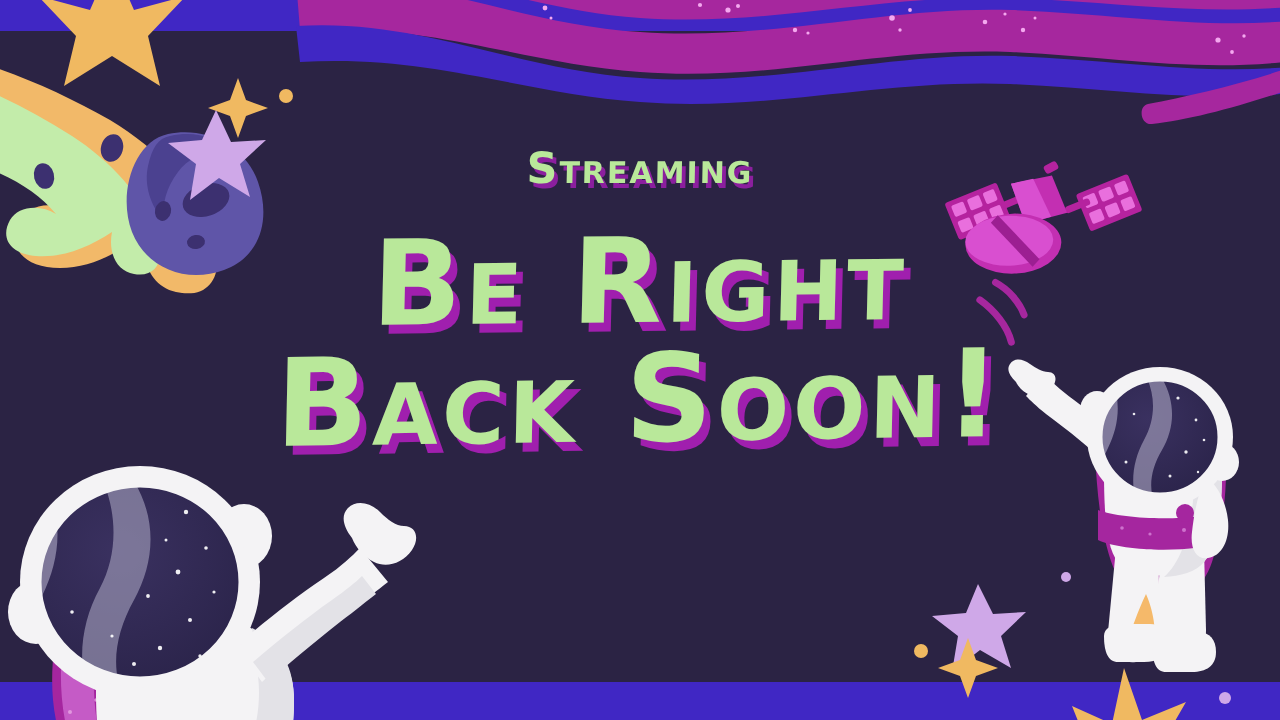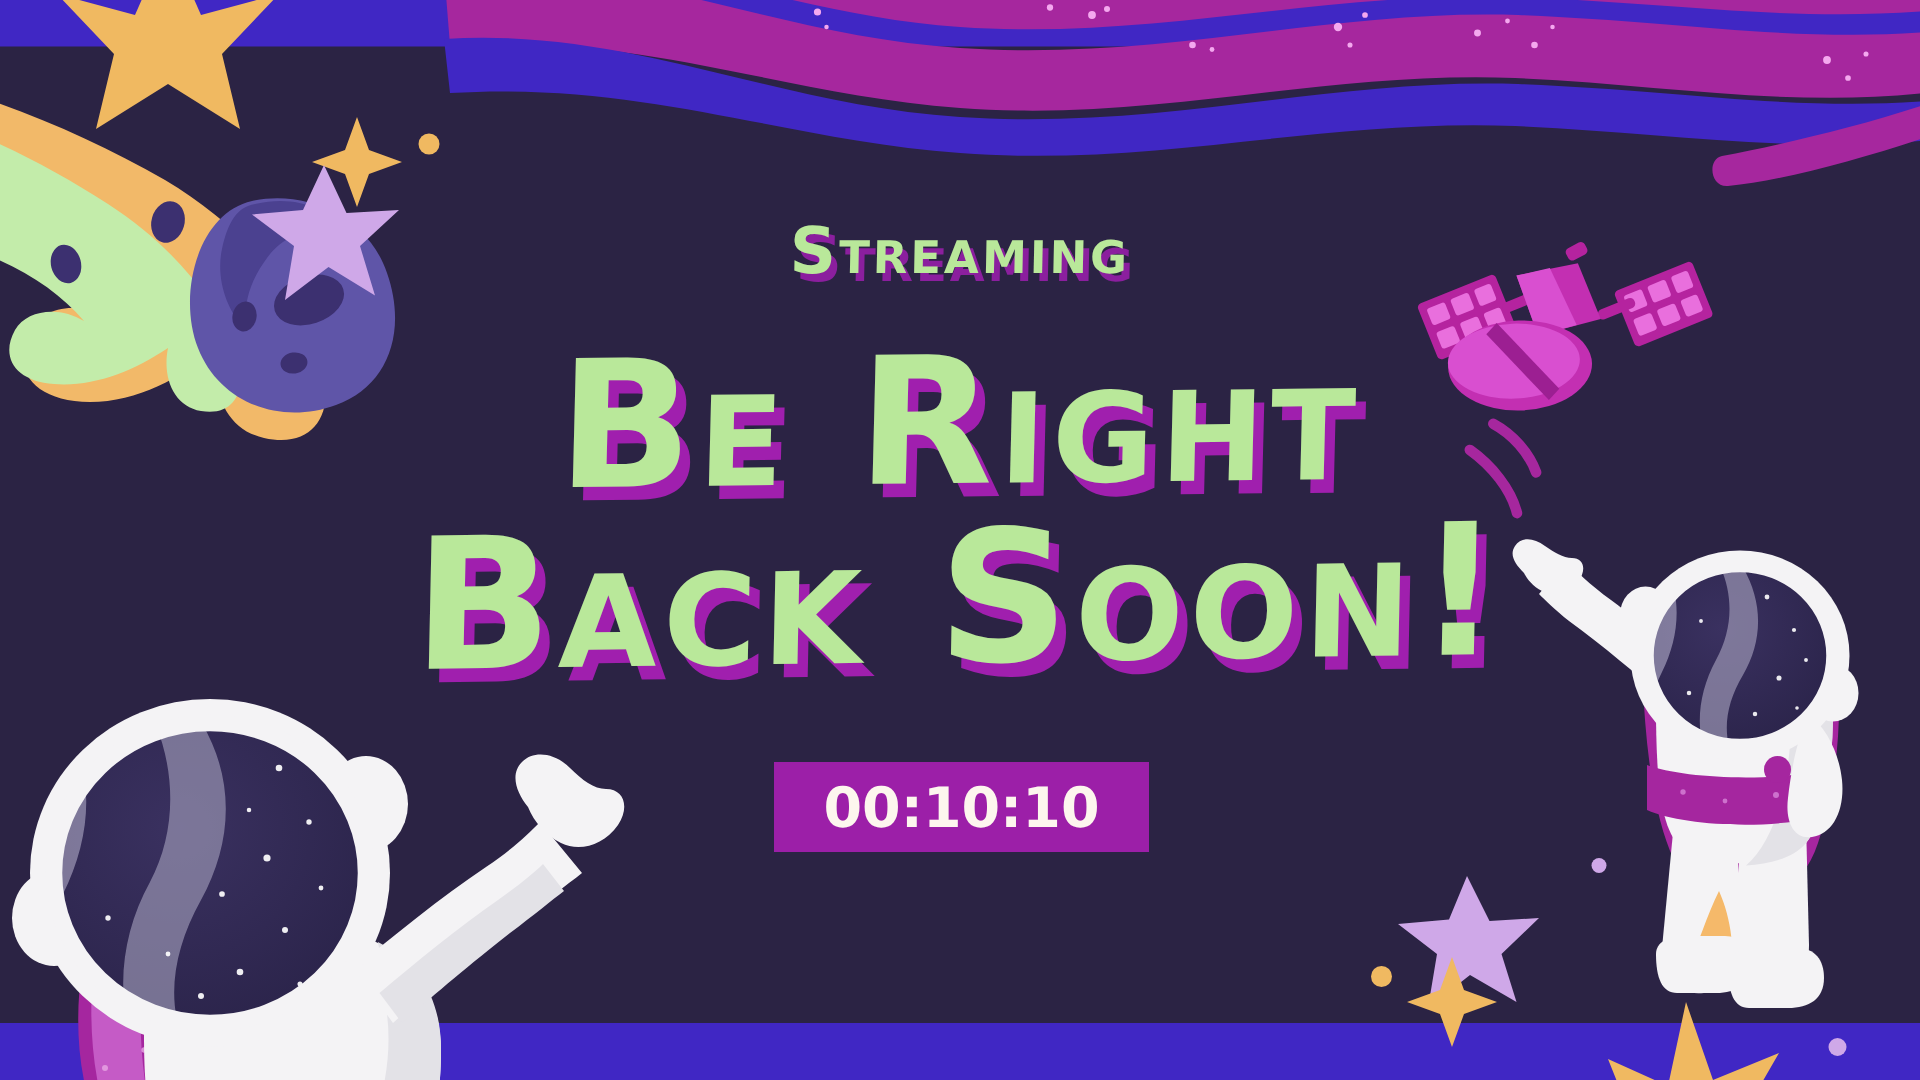--- a/index.html
+++ b/index.html
@@ -223,23 +223,20 @@
 
     </g>
   </svg>
 
   <div id="text-block">
     <div id="eyebrow">Streaming</div>
     <div class="headline" id="headline-1">Be Right</div>
     <div class="headline" id="headline-2">Back Soon!</div>
   </div>
 
-  <div id="timer-badge">
-    <span id="timer-value">00:10:10</span>
-  </div>
 
   <svg class="svg-layer" id="art-front" viewBox="0 0 1280 720">
     <defs>
       <clipPath id="clipStage2">
           <rect x="0" y="0" width="1280" height="720"></rect>
         </clipPath>
       <clipPath id="visorL">
           <ellipse cx="140" cy="582" rx="104" ry="100"></ellipse>
         </clipPath>
       <clipPath id="visorR">

